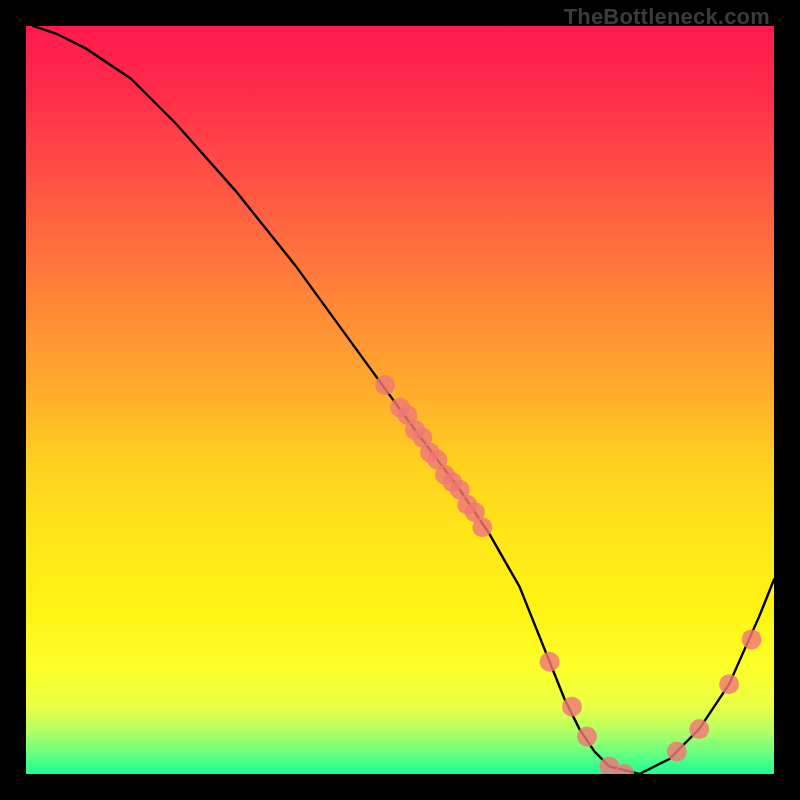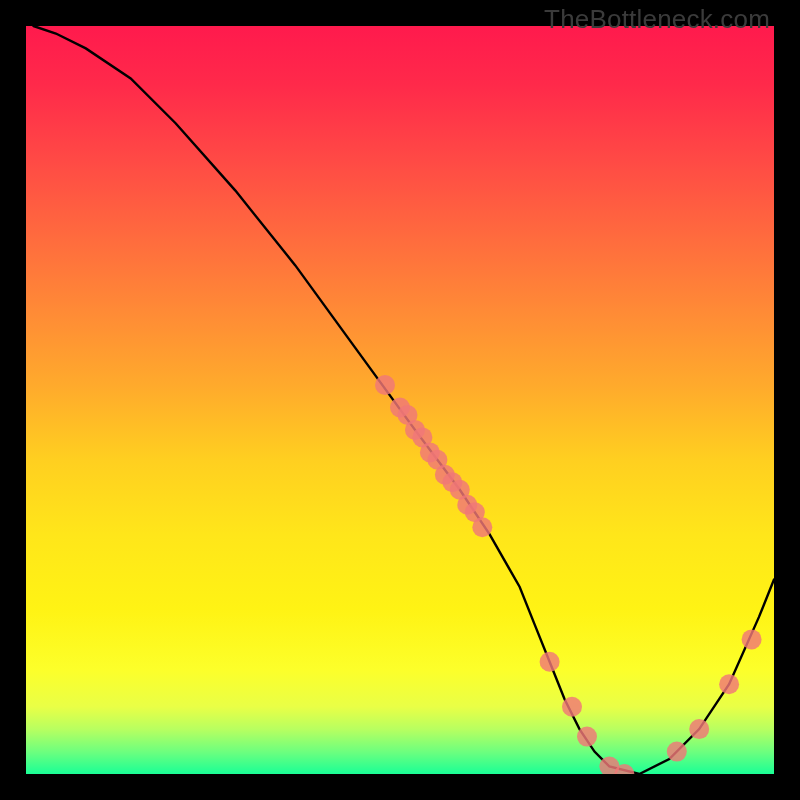--- a/index.html
+++ b/index.html
@@ -32,22 +32,22 @@
       #b8ff60 94%,
       #6eff7e 97%,
       #1aff96 100%
     );
   }
   .attribution {
     position: absolute;
     top: 4px;
     right: 30px;
     color: #3b3b3b;
-    font-size: 26px;
-    font-weight: 400;
+    font-size: 22px;
+    font-weight: 700;
     letter-spacing: 0.2px;
   }
   svg.curve {
     position: absolute;
     left: 0;
     top: 0;
   }
   .dot {
     fill: #f07878;
     fill-opacity: 0.82;

